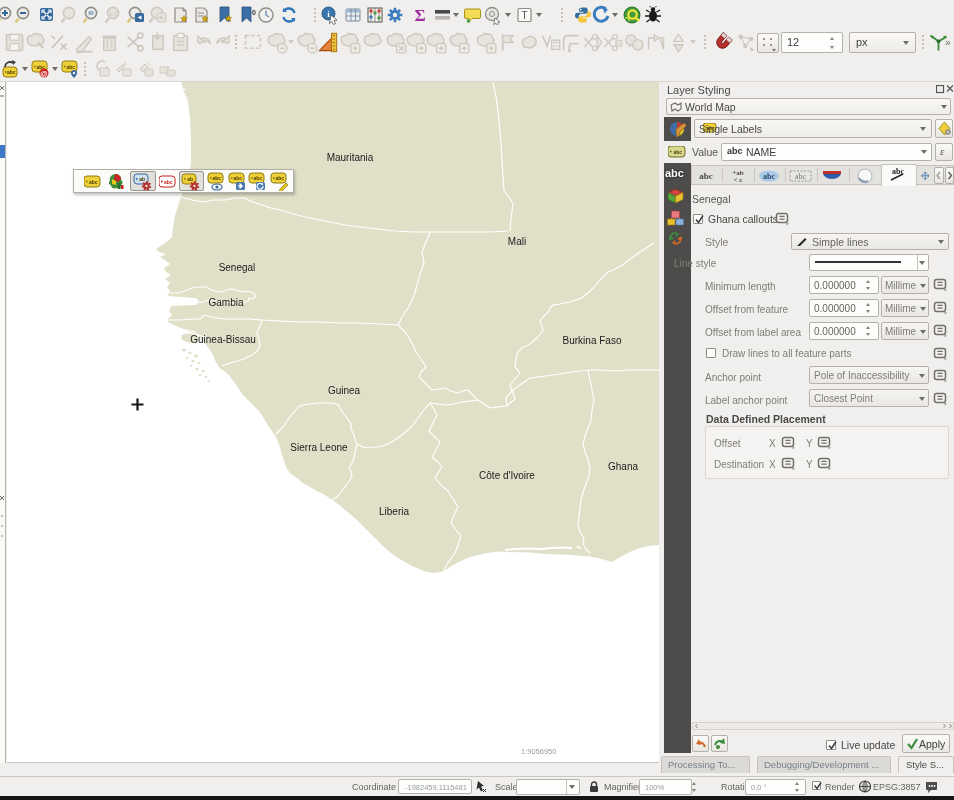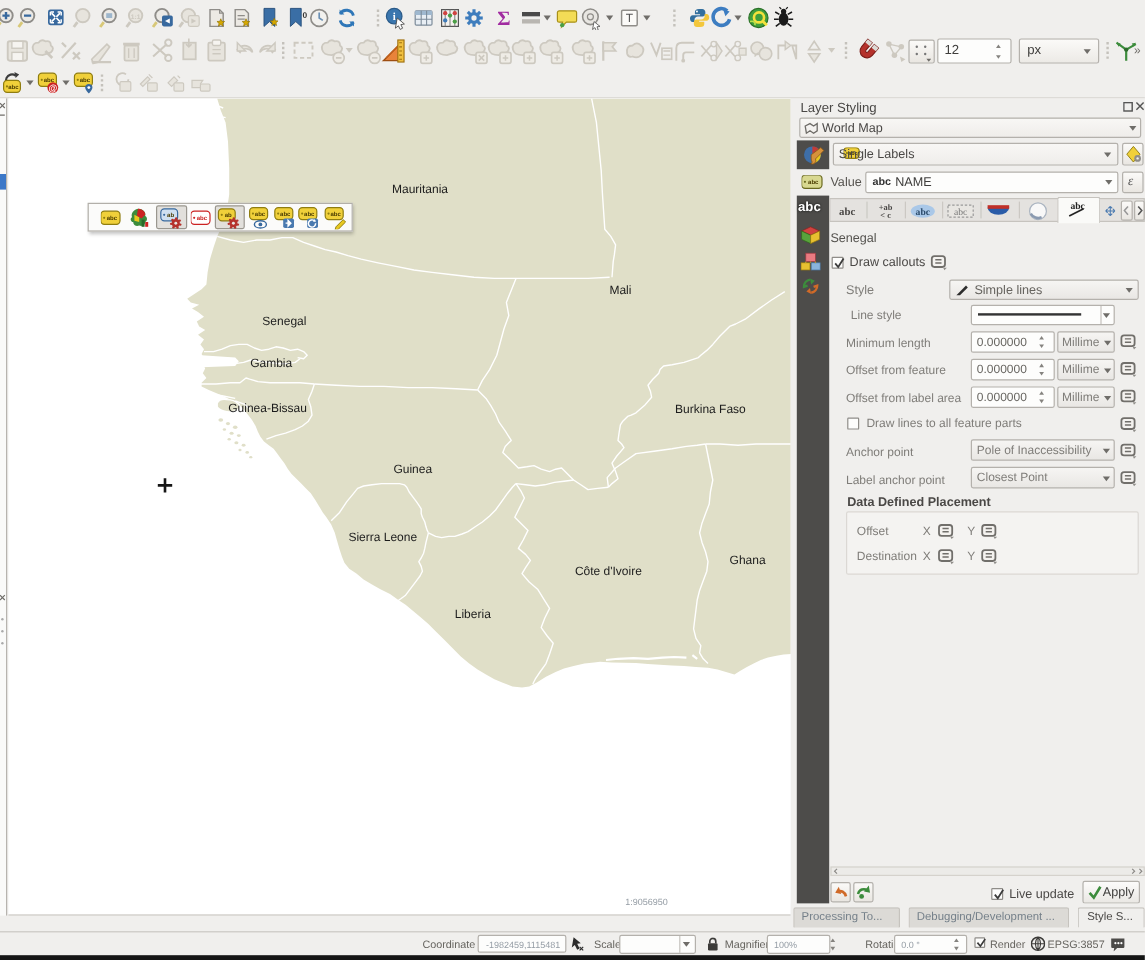--- a/index.html
+++ b/index.html
@@ -668,34 +668,34 @@
     <path d="M6 5l-3 3.5L6 12" fill="none" stroke="#999" stroke-width="1.3"></path>
   </svg>
 <svg style="position:absolute;left:945px;top:167px" width="9" height="17" viewBox="0 0 9 17">
     <path d="M3.5 5l3 3.5-3 3.5" fill="none" stroke="#555" stroke-width="1.3"></path>
   </svg>
 <div class="abs" style="left:692px;top:193px;font-size:10.5px;color:#55534f">Senegal</div>
 <div class="ck" style="left:693px;top:214px"></div>
 <svg style="position:absolute;left:694px;top:214px" width="11" height="11" viewBox="0 0 11 11">
     <path d="M2 5.5l2.5 3L9 1.5" fill="none" stroke="#3c3c3c" stroke-width="1.5"></path>
   </svg>
-<div class="abs" style="left:708px;top:213px;font-size:10.5px;color:#4a4846">Draw callouts</div>
+<div class="abs" style="left:708px;top:213px;font-size:10.5px;color:#4a4846">Ghana callouts</div>
 <svg style="position:absolute;left:775px;top:211px" width="16" height="16" viewBox="0 0 16 16">
     <rect x="1.5" y="2.5" width="11" height="9" rx="2.2" fill="#f4f2ef" stroke="#716f6b" stroke-width="1.5"></rect>
     <path d="M4.4 5.4h5.2M4.4 8.2h5.2" stroke="#716f6b" stroke-width="1.2"></path>
     <path d="M11 12.2l3 .0-2 2z" fill="#8f8d89"></path>
   </svg>
 <div class="abs" style="left:705px;top:236px;font-size:10.5px;color:#7f7d79">Style</div>
 <div class="combo" style="left:791px;top:233px;width:158px;height:17px"></div>
 <svg style="position:absolute;left:795px;top:235px" width="14" height="13" viewBox="0 0 14 13">
     <path d="M2 11 10 3l1.5 1.5L5 11z" fill="#2c2c2c"></path>
   </svg>
 <div class="abs" style="left:812px;top:236px;font-size:10.5px;color:#66645f">Simple lines</div>
 <div class="carr" style="left:938px;top:240px"></div>
-<div class="lbl" style="left:709px;top:258px">Line style</div>
+<div class="lbl" style="left:674px;top:258px">Line style</div>
 <div class="wcombo" style="left:809px;top:254px;width:120px;height:17px"></div>
 <div class="abs" style="left:815px;top:261px;width:86px;height:2px;background:#333"></div>
 <div class="abs" style="left:917px;top:255px;width:11px;height:15px;border-left:1px solid #c5c2bd"></div>
 <div class="carr" style="left:919px;top:261px"></div>
 <div class="lbl" style="left:705px;top:281px">Minimum length</div>
 <div class="wcombo" style="left:809px;top:276px;width:70px;height:18px"></div>
 <div class="abs" style="left:814px;top:280px;font-size:10px;color:#66645f">0.000000</div>
 <div style="position:absolute;left:864px;top:278px;width:10px;height:14px;">
     <div style="position:absolute;left:2px;top:2px;width:0;height:0;border-left:2.8px solid transparent;border-right:2.8px solid transparent;border-bottom:3.2px solid #85837f"></div>
     <div style="position:absolute;left:2px;bottom:2px;width:0;height:0;border-left:2.8px solid transparent;border-right:2.8px solid transparent;border-top:3.2px solid #85837f"></div>

